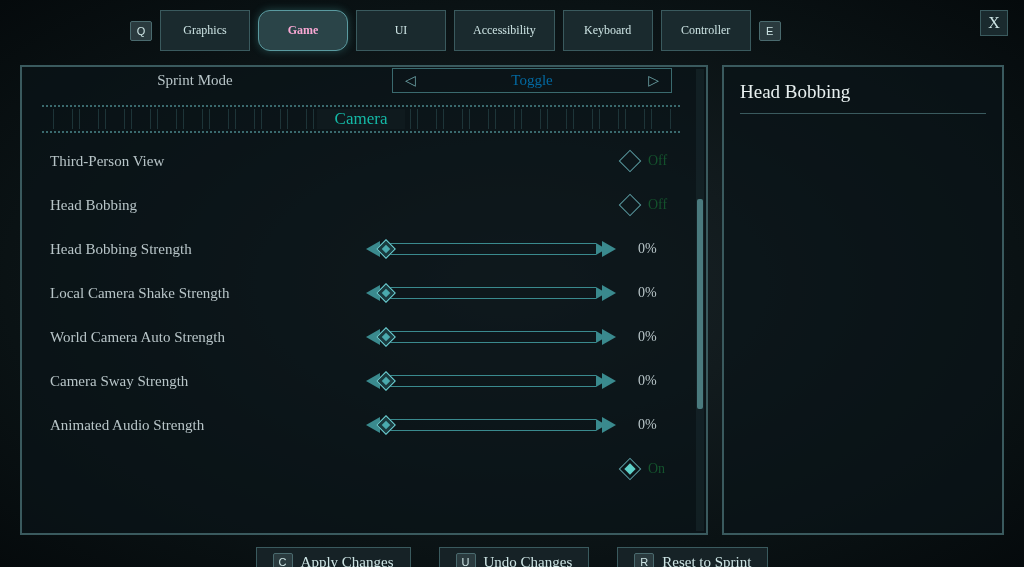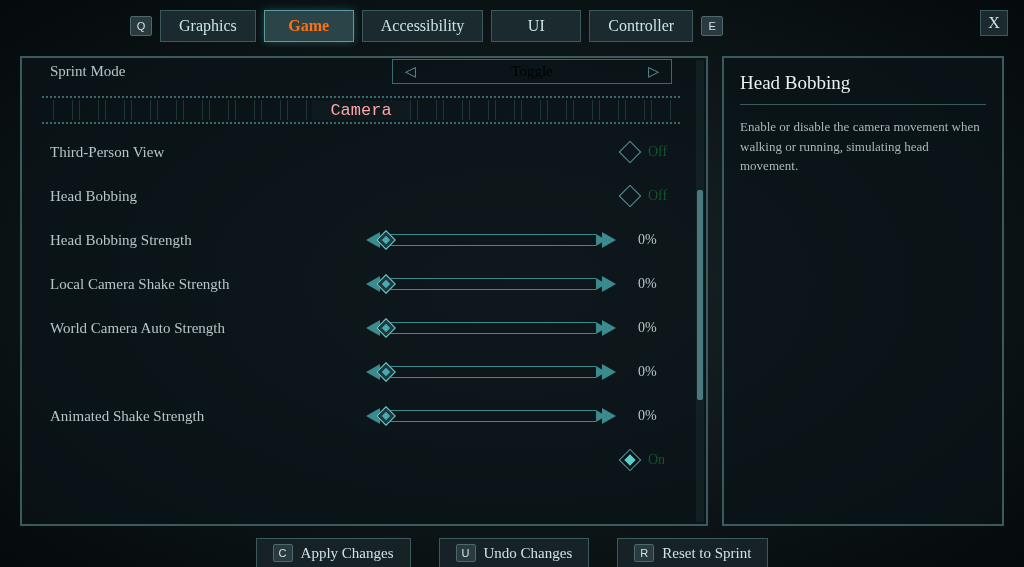--- a/index.html
+++ b/index.html
@@ -28,35 +28,36 @@
       width: 22px;
       height: 20px;
       background: #2a3a3e;
       border: 1px solid #4a6a6e;
       color: #cde4e4;
       font-size: 11px;
       font-family: Arial, sans-serif;
       border-radius: 2px;
     }
     .tab {
-      padding: 6px 18px;
+      padding: 12px 18px;
       border: 1px solid #3a5a5e;
       background: #1a2a2e;
       color: #cde4e4;
-      font-size: 16px;
+      font-size: 12px;
       cursor: pointer;
       min-width: 90px;
       text-align: center;
     }
     .tab.active {
       background: #2a4448;
       border-color: #5a9aa0;
-      color: #f97316;
+      color: #f9a8d4;
       font-weight: bold;
       box-shadow: 0 0 8px rgba(90,200,200,0.3);
+      border-radius: 12px;
     }
     .close-btn {
       position: absolute;
       right: 16px;
       top: 10px;
       width: 28px;
       height: 26px;
       display: flex;
       align-items: center;
       justify-content: center;
@@ -176,49 +177,49 @@
         transparent 0 3px,
         #2a4a4e 3px 4px,
         transparent 4px 22px,
         #2a4a4e 22px 23px,
         transparent 23px 26px);
       opacity: 0.6;
     }
     .section-title {
       position: relative;
       z-index: 2;
-      color: #fca5a5;
+      color: #14b8a6;
       font-size: 17px;
       background: #0f1a1e;
       padding: 0 18px;
-      font-family: Liberation Mono, monospace;
     }
 
     
     .select-row {
       height: 30px;
       overflow: hidden;
       margin-top: -2px;
+      text-align: center;
     }
     .selector {
       display: flex;
       align-items: center;
       gap: 10px;
       border: 1px solid #3a6a6e;
       padding: 3px 12px;
       min-width: 280px;
       justify-content: space-between;
     }
     .selector-arrow {
       color: #6aa0a4;
       font-size: 14px;
       cursor: pointer;
     }
     .selector-label {
-      color: #000000;
+      color: #0369a1;
       font-size: 15px;
     }
 
     
     .diamond {
       width: 16px;
       height: 16px;
       border: 1.5px solid #5a9aa0;
       transform: rotate(45deg);
       display: inline-block;
@@ -323,22 +324,23 @@
       height: 18px;
     }
   </style>
 </head>
 <body>
 
 <div class="tabbar">
   <span class="key-hint">Q</span>
   <div class="tab">Graphics</div>
   <div class="tab active">Game</div>
+  <div class="tab">UI</div>
   <div class="tab">Accessibility</div>
-  <div class="tab">UI</div>
+  <div class="tab">Keyboard</div>
   <div class="tab">Controller</div>
   <span class="key-hint">E</span>
 </div>
 <div class="close-btn">X</div>
 
 <div class="main">
   <div class="settings-panel">
     <div class="settings-content">
 
       <div class="row select-row">
@@ -415,36 +417,37 @@
                 <span class="slider-thumb"></span>
               </div>
             <span class="slider-cap right2"></span>
             <span class="slider-cap right"></span>
           </div>
           <span class="slider-value">0%</span>
         </div>
       </div>
 
       <div class="row">
+        <div class="row-label">Camera Sway Strength</div>
         <div class="row-control">
           <div class="slider">
             <span class="slider-cap left"></span>
             <span class="slider-cap left2"></span>
             <div class="slider-track">
                 <span class="slider-thumb"></span>
               </div>
             <span class="slider-cap right2"></span>
             <span class="slider-cap right"></span>
           </div>
           <span class="slider-value">0%</span>
         </div>
       </div>
 
       <div class="row">
-        <div class="row-label">Animated Shake Strength</div>
+        <div class="row-label">Animated Audio Strength</div>
         <div class="row-control">
           <div class="slider">
             <span class="slider-cap left"></span>
             <span class="slider-cap left2"></span>
             <div class="slider-track">
                 <span class="slider-thumb"></span>
               </div>
             <span class="slider-cap right2"></span>
             <span class="slider-cap right"></span>
           </div>
@@ -462,21 +465,20 @@
 
     </div>
     <div class="scrollbar">
       <div class="scroll-thumb"></div>
     </div>
   </div>
 
   <div class="desc-panel">
     <h2 class="desc-title">Head Bobbing</h2>
     <hr class="desc-divider">
-    <p class="desc-text">Enable or disable the camera movement when walking or running, simulating head movement.</p>
   </div>
 </div>
 
 <div class="bottombar">
   <div class="action-btn">
     <span class="key-hint">C</span>
     <span>Apply Changes</span>
   </div>
   <div class="action-btn">
     <span class="key-hint">U</span>

